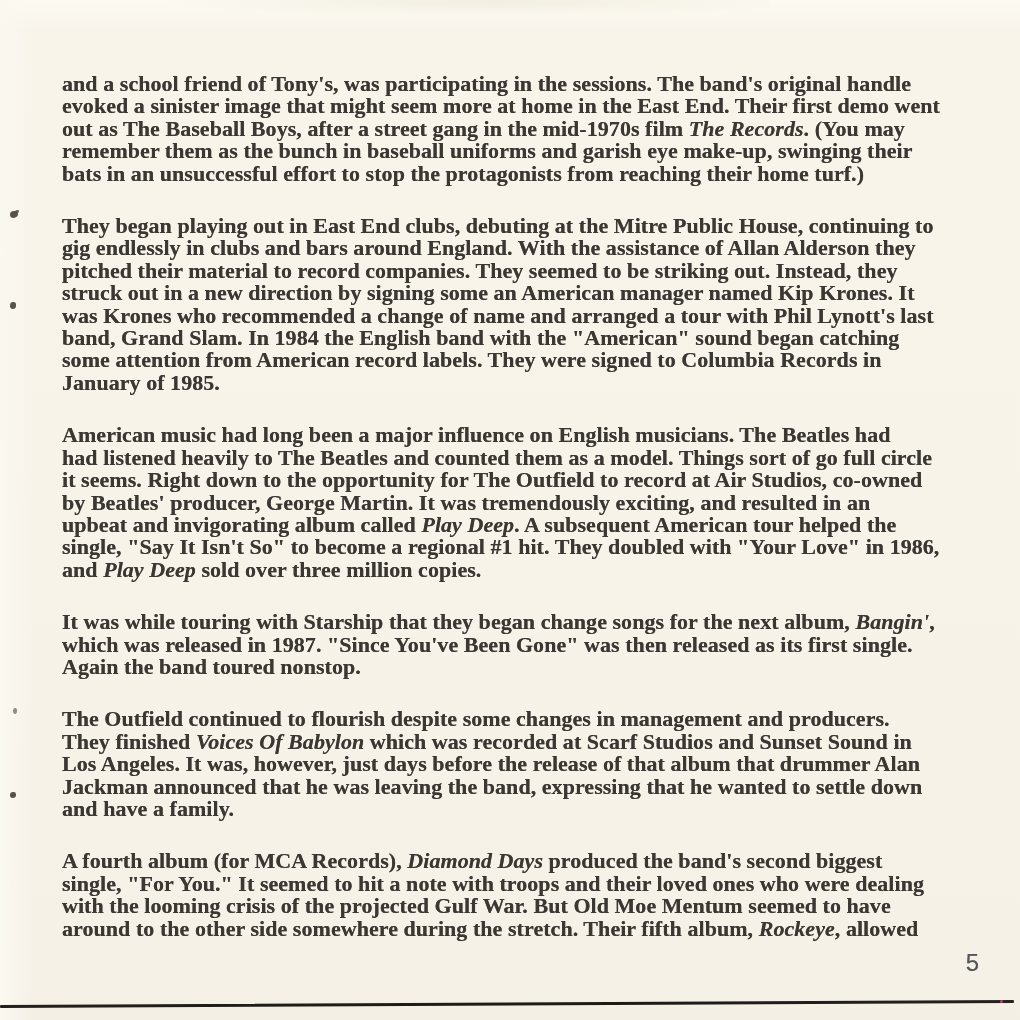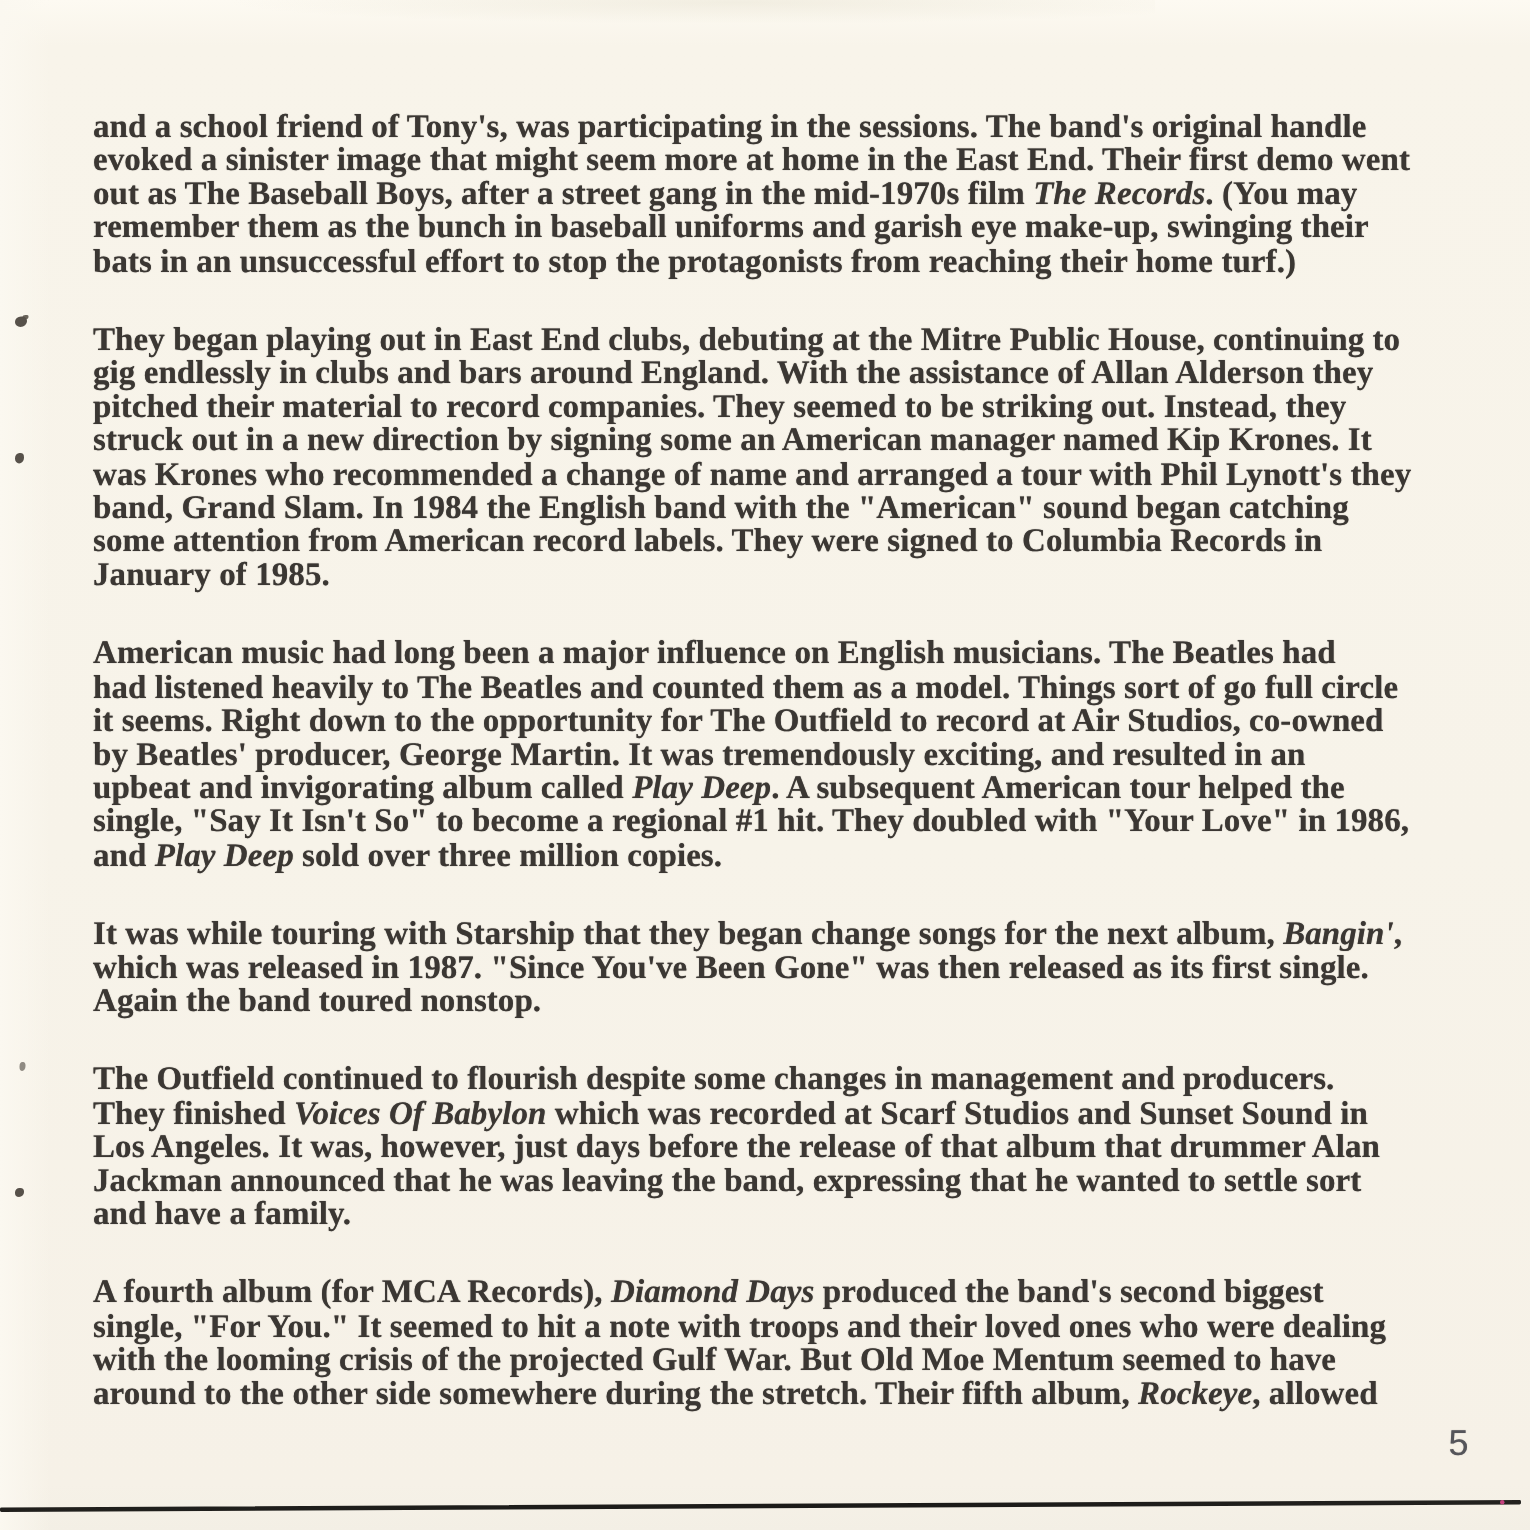--- a/index.html
+++ b/index.html
@@ -116,21 +116,21 @@
         <span class="line"><span>evoked a sinister image that might seem more at home in the East End. Their first demo went</span></span>
         <span class="line"><span>out as The Baseball Boys, after a street gang in the mid-1970s film </span><em>The Records</em><span>. (You may</span></span>
         <span class="line"><span>remember them as the bunch in baseball uniforms and garish eye make-up, swinging their</span></span>
         <span class="line"><span>bats in an unsuccessful effort to stop the protagonists from reaching their home turf.)</span></span>
       </p>
       <p>
         <span class="line"><span>They began playing out in East End clubs, debuting at the Mitre Public House, continuing to</span></span>
         <span class="line"><span>gig endlessly in clubs and bars around England. With the assistance of Allan Alderson they</span></span>
         <span class="line"><span>pitched their material to record companies. They seemed to be striking out. Instead, they</span></span>
         <span class="line"><span>struck out in a new direction by signing some an American manager named Kip Krones. It</span></span>
-        <span class="line"><span>was Krones who recommended a change of name and arranged a tour with Phil Lynott's they</span></span>
+        <span class="line"><span>was Krones who recommended a change of name and arranged a tour with Phil Lynott's last</span></span>
         <span class="line"><span>band, Grand Slam. In 1984 the English band with the "American" sound began catching</span></span>
         <span class="line"><span>some attention from American record labels. They were signed to Columbia Records in</span></span>
         <span class="line"><span>January of 1985.</span></span>
       </p>
       <p>
         <span class="line"><span>American music had long been a major influence on English musicians. The Beatles had</span></span>
         <span class="line"><span>had listened heavily to The Beatles and counted them as a model. Things sort of go full circle</span></span>
         <span class="line"><span>it seems. Right down to the opportunity for The Outfield to record at Air Studios, co-owned</span></span>
         <span class="line"><span>by Beatles' producer, George Martin. It was tremendously exciting, and resulted in an</span></span>
         <span class="line"><span>upbeat and invigorating album called </span><em>Play Deep</em><span>. A subsequent American tour helped the</span></span>
@@ -139,21 +139,21 @@
       </p>
       <p>
         <span class="line"><span>It was while touring with Starship that they began change songs for the next album, </span><em>Bangin'</em><span>,</span></span>
         <span class="line"><span>which was released in 1987. "Since You've Been Gone" was then released as its first single.</span></span>
         <span class="line"><span>Again the band toured nonstop.</span></span>
       </p>
       <p>
         <span class="line"><span>The Outfield continued to flourish despite some changes in management and producers.</span></span>
         <span class="line"><span>They finished </span><em>Voices Of Babylon</em><span> which was recorded at Scarf Studios and Sunset Sound in</span></span>
         <span class="line"><span>Los Angeles. It was, however, just days before the release of that album that drummer Alan</span></span>
-        <span class="line"><span>Jackman announced that he was leaving the band, expressing that he wanted to settle sort</span></span>
+        <span class="line"><span>Jackman announced that he was leaving the band, expressing that he wanted to settle down</span></span>
         <span class="line"><span>and have a family.</span></span>
       </p>
       <p>
         <span class="line"><span>A fourth album (for MCA Records), </span><em>Diamond Days</em><span> produced the band's second biggest</span></span>
         <span class="line"><span>single, "For You." It seemed to hit a note with troops and their loved ones who were dealing</span></span>
         <span class="line"><span>with the looming crisis of the projected Gulf War. But Old Moe Mentum seemed to have</span></span>
         <span class="line"><span>around to the other side somewhere during the stretch. Their fifth album, </span><em>Rockeye</em><span>, allowed</span></span>
       </p>
     </div>
 

